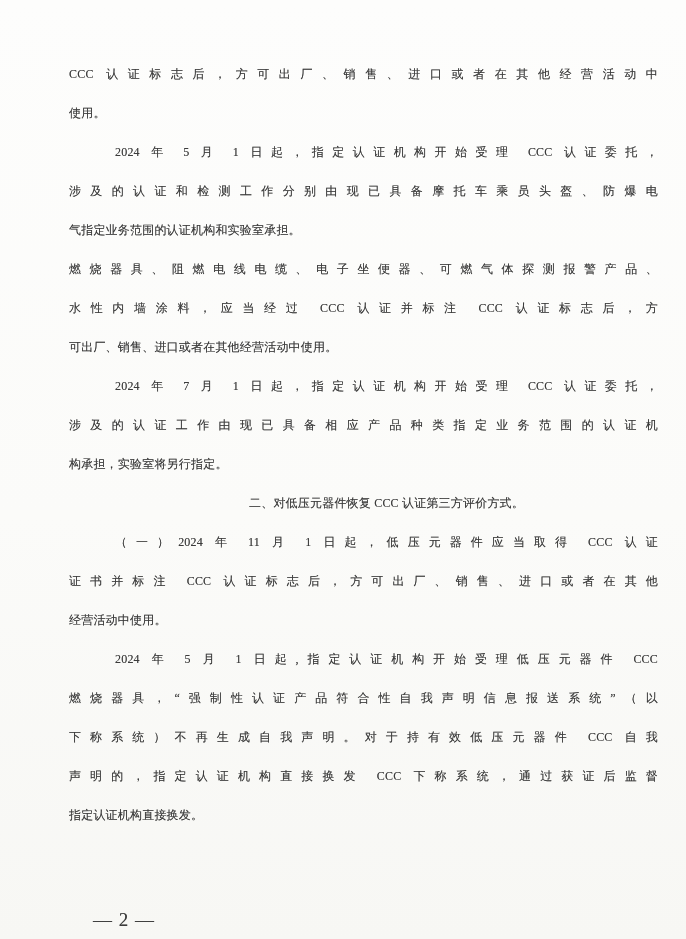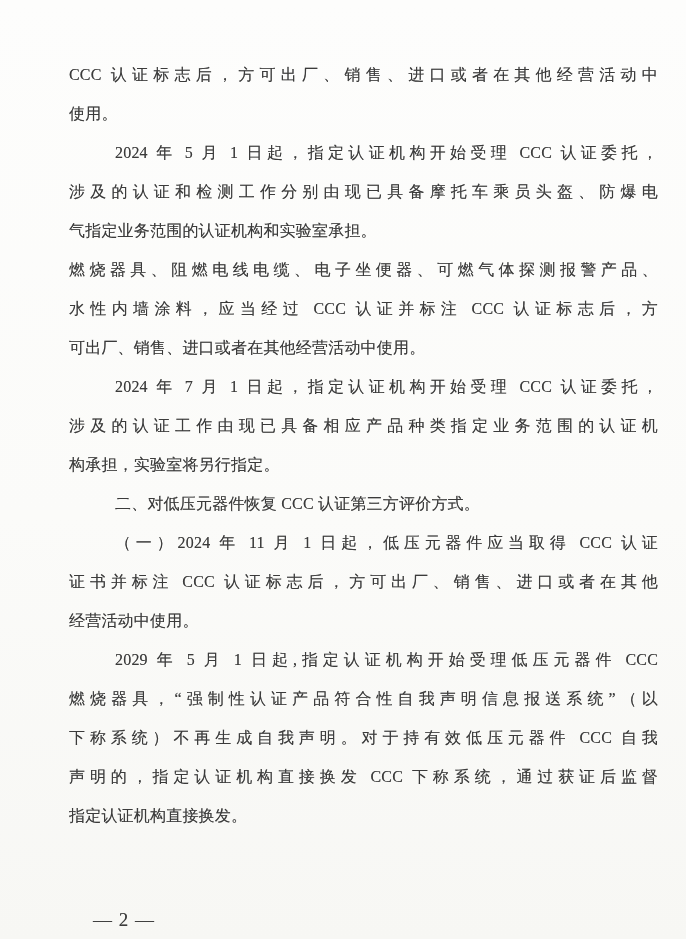--- a/index.html
+++ b/index.html
@@ -21,34 +21,35 @@
   }
   .text-block {
     position: absolute;
     left: 69px;
     top: 55px;
     width: 589px;
   }
   .line {
     height: 39px;
     line-height: 39px;
-    font-size: 16px;
+    font-size: 12px;
     white-space: nowrap;
     
     text-shadow: 0 0 0.6px rgba(70, 70, 70, 0.55);
     letter-spacing: 0.2px;
   }
   .line.fill {
     white-space: normal;
     text-align: justify;
     text-align-last: justify;
     -moz-text-align-last: justify;
   }
   .line.indent {
     padding-left: 46px;
+    text-align: center;
   }
   .page-number {
     position: absolute;
     left: 93px;
     top: 906px;
     font-size: 19px;
     line-height: 28px;
     letter-spacing: 1px;
     text-shadow: 0 0 0.6px rgba(70, 70, 70, 0.5);
   }
@@ -66,20 +67,20 @@
       <div class="line fill">燃烧器具、阻燃电线电缆、电子坐便器、可燃气体探测报警产品、</div>
       <div class="line fill">水性内墙涂料，应当经过 CCC 认证并标注 CCC 认证标志后，方</div>
       <div class="line">可出厂、销售、进口或者在其他经营活动中使用。</div>
       <div class="line indent fill">2024 年 7 月 1 日起，指定认证机构开始受理 CCC 认证委托，</div>
       <div class="line fill">涉及的认证工作由现已具备相应产品种类指定业务范围的认证机</div>
       <div class="line">构承担，实验室将另行指定。</div>
       <div class="line indent">二、对低压元器件恢复 CCC 认证第三方评价方式。</div>
       <div class="line indent fill">（一）2024 年 11 月 1 日起，低压元器件应当取得 CCC 认证</div>
       <div class="line fill">证书并标注 CCC 认证标志后，方可出厂、销售、进口或者在其他</div>
       <div class="line">经营活动中使用。</div>
-      <div class="line indent fill">2029 年 5 月 1 日起,指定认证机构开始受理低压元器件 CCC</div>
+      <div class="line indent fill">2024 年 5 月 1 日起,指定认证机构开始受理低压元器件 CCC</div>
       <div class="line fill">燃烧器具，“强制性认证产品符合性自我声明信息报送系统”（以</div>
       <div class="line fill">下称系统）不再生成自我声明。对于持有效低压元器件 CCC 自我</div>
       <div class="line fill">声明的，指定认证机构直接换发 CCC 下称系统，通过获证后监督</div>
       <div class="line">指定认证机构直接换发。</div>
     </div>
   <div class="page-number">— 2 —</div>
 </div>
 
 </body></html>

